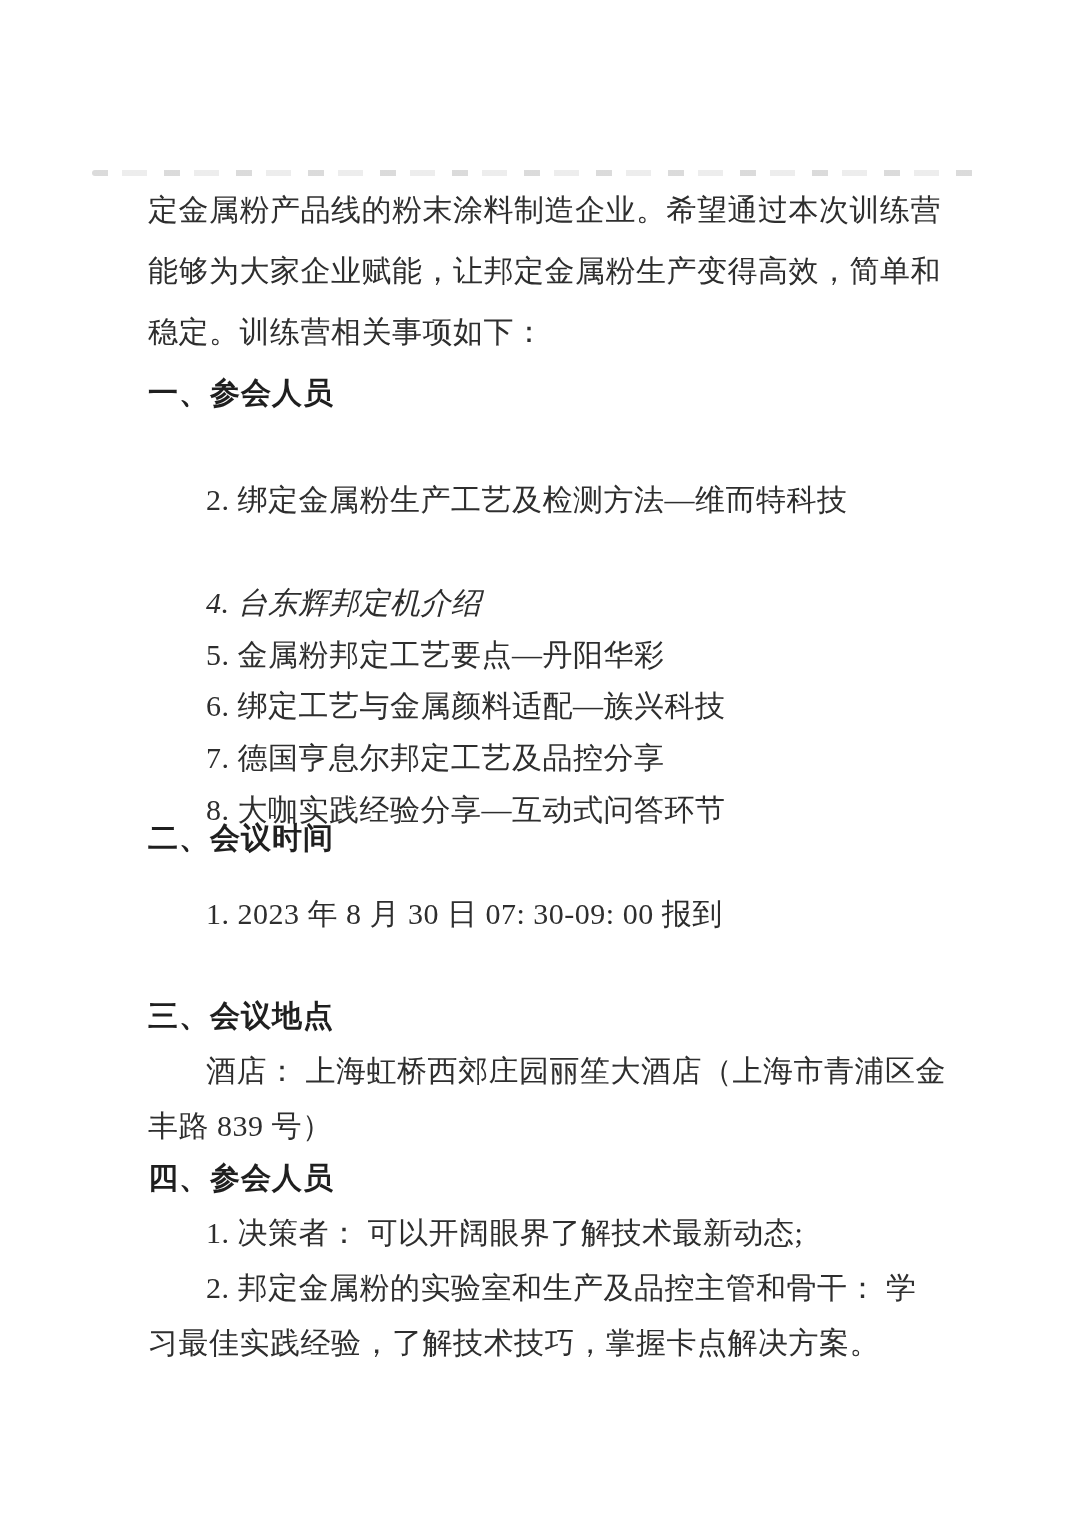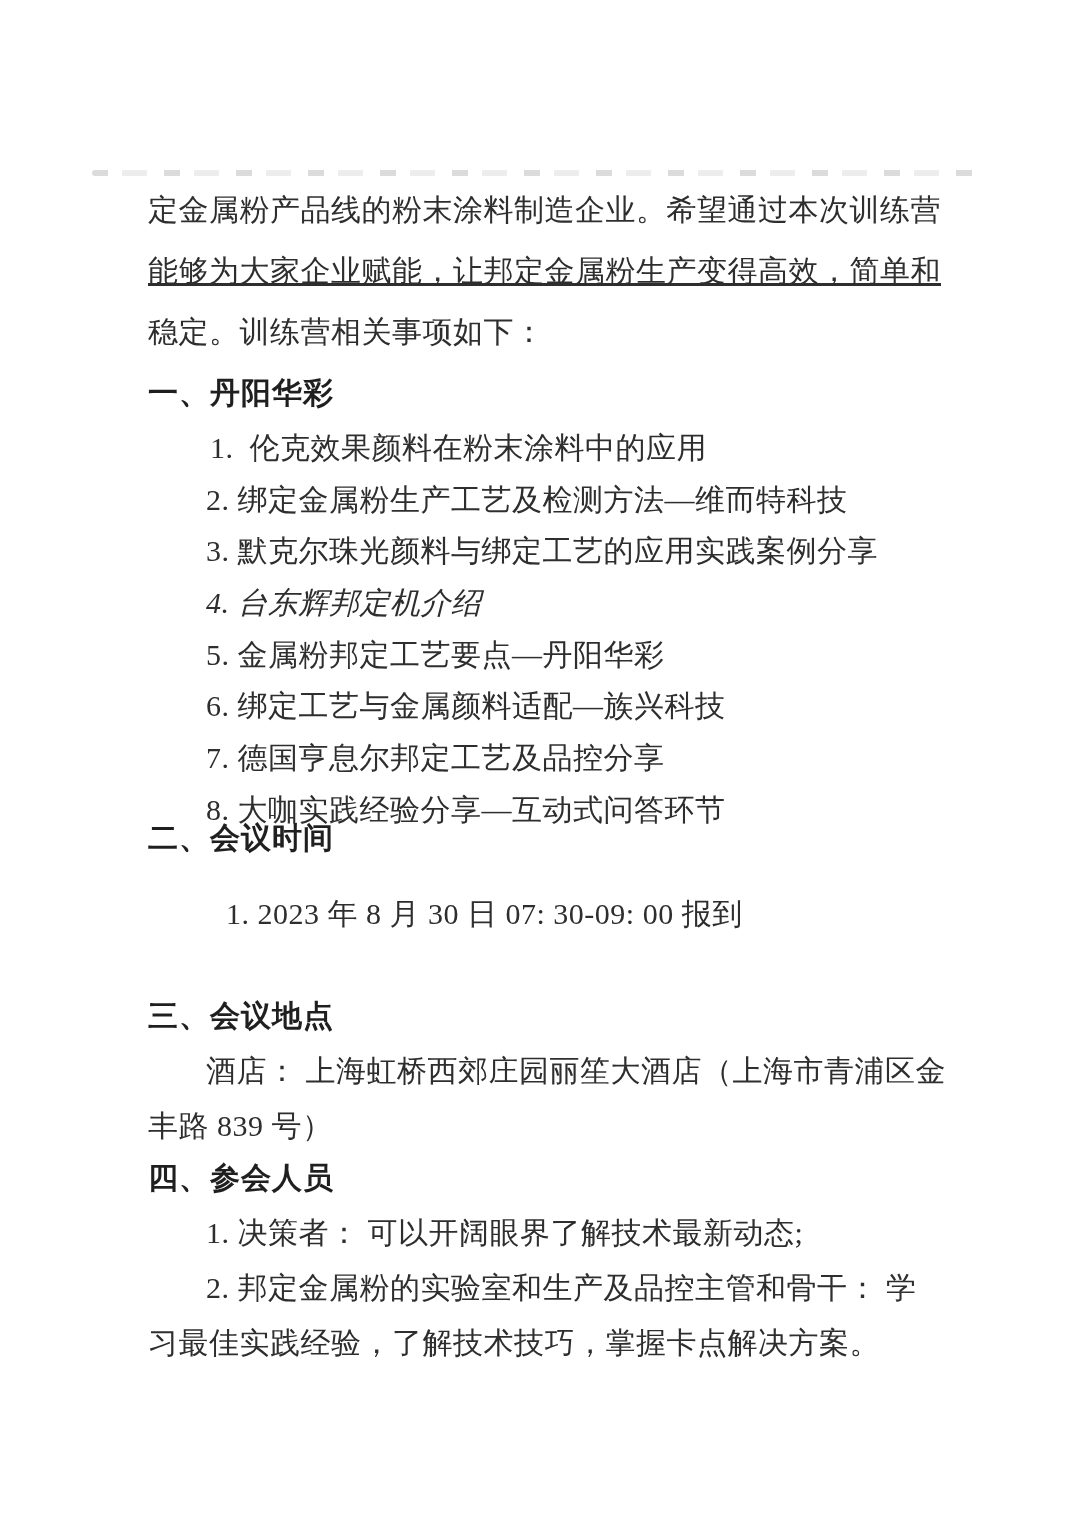--- a/index.html
+++ b/index.html
@@ -48,35 +48,33 @@
   }
 </style>
 </head>
 <body>
 
 <div class="page">
 
   <div class="scan-artifact"></div>
 
   <div class="ln" style="top:190px; left:148px;">定金属粉产品线的粉末涂料制造企业。希望通过本次训练营</div>
-  <div class="ln" style="top:251px; left:148px;text-decoration:underline;">能够为大家企业赋能，让邦定金属粉生产变得高效，简单和</div>
+  <div class="ln" style="top:251px; left:148px;">能够为大家企业赋能，让邦定金属粉生产变得高效，简单和</div>
   <div class="ln" style="top:312px; left:148px;">稳定。训练营相关事项如下：</div>
 
-  <div class="ln heading" style="top:373px; left:148px;">一、丹阳华彩</div>
-  <div class="ln" style="top:428px; left:210px;">1.  伦克效果颜料在粉末涂料中的应用</div>
+  <div class="ln heading" style="top:373px; left:148px;">一、参会人员</div>
   <div class="ln" style="top:480px; left:206px;">2. 绑定金属粉生产工艺及检测方法—维而特科技</div>
-  <div class="ln" style="top:531px; left:206px;">3. 默克尔珠光颜料与绑定工艺的应用实践案例分享</div>
   <div class="ln" style="top:583px; left:206px;font-style:italic;">4. 台东辉邦定机介绍</div>
   <div class="ln" style="top:635px; left:206px;">5. 金属粉邦定工艺要点—丹阳华彩</div>
   <div class="ln" style="top:686px; left:206px;">6. 绑定工艺与金属颜料适配—族兴科技</div>
   <div class="ln" style="top:738px; left:206px;">7. 德国亨息尔邦定工艺及品控分享</div>
   <div class="ln" style="top:790px; left:206px;">8. 大咖实践经验分享—互动式问答环节</div>
 
   <div class="ln heading" style="top:818px; left:148px;">二、会议时间</div>
-  <div class="ln" style="top:894px; left:206px;margin-left:20px;">1. 2023 年 8 月 30 日 07: 30-09: 00 报到</div>
+  <div class="ln" style="top:894px; left:206px;">1. 2023 年 8 月 30 日 07: 30-09: 00 报到</div>
 
   <div class="ln heading" style="top:996px; left:148px;">三、会议地点</div>
   <div class="ln" style="top:1051px; left:206px;">酒店： 上海虹桥西郊庄园丽笙大酒店（上海市青浦区金</div>
   <div class="ln" style="top:1106px; left:148px;">丰路 839 号）</div>
 
   <div class="ln heading" style="top:1158px; left:148px;">四、参会人员</div>
   <div class="ln" style="top:1213px; left:206px;">1. 决策者： 可以开阔眼界了解技术最新动态;</div>
   <div class="ln" style="top:1268px; left:206px;">2. 邦定金属粉的实验室和生产及品控主管和骨干： 学</div>
   <div class="ln" style="top:1323px; left:148px;">习最佳实践经验，了解技术技巧，掌握卡点解决方案。</div>
 

